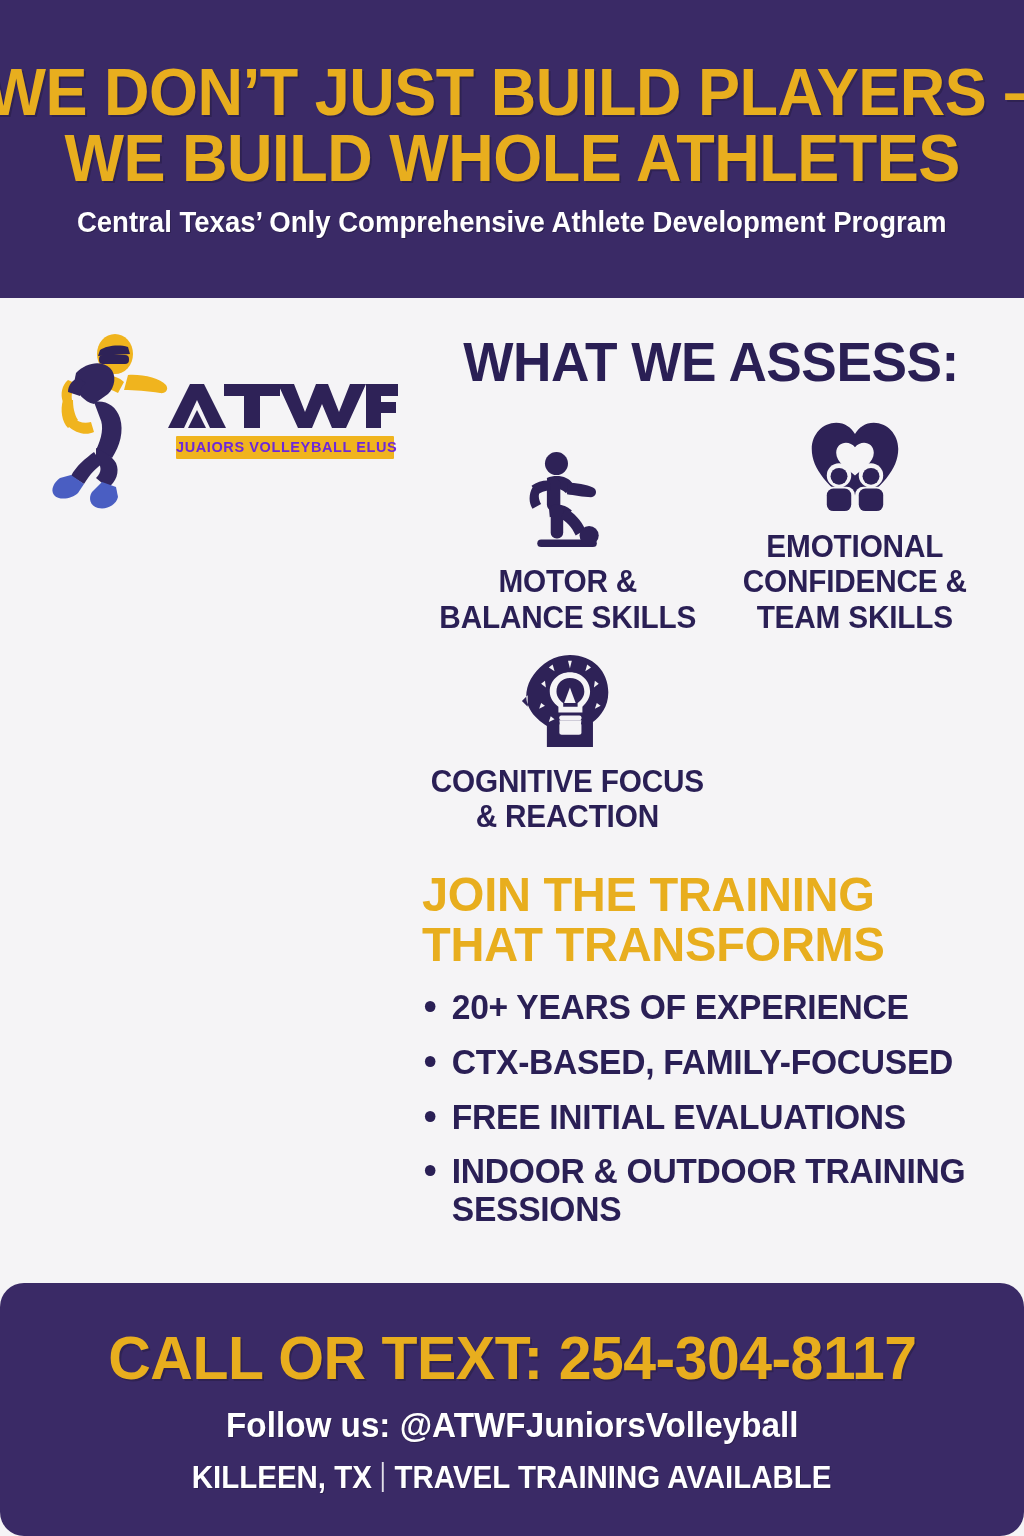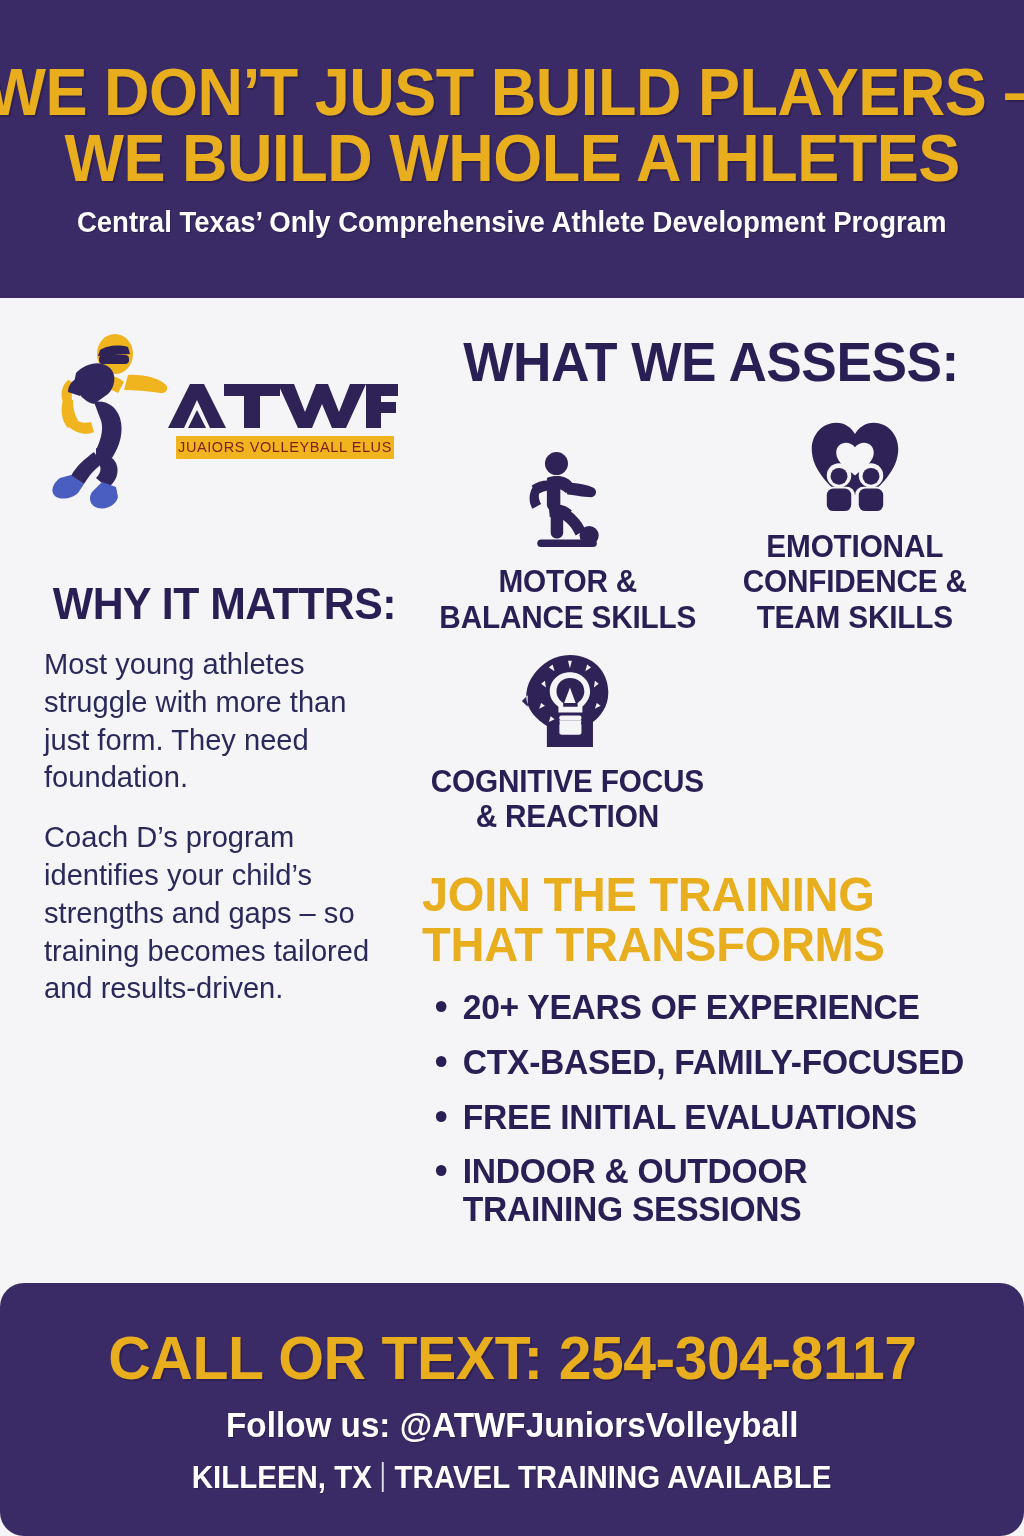--- a/index.html
+++ b/index.html
@@ -93,23 +93,23 @@
   .logo-tagline-band {
     margin-top: 4px;
     background: #f0b41e;
     width: 218px;
     margin-left: 10px;
     text-align: center;
     padding: 4px 0 4px 0;
     border-radius: 1px;
   }
   .logo-tagline {
-    color: #7f1d1d;
-    font-family: "Liberation Sans Narrow", "Liberation Sans", sans-serif;
-    font-weight: normal;
+    color: #6d28d9;
+    font-family: "Liberation Sans Narrow", "Liberation Sans", sans-serif;
+    font-weight: bold;
     font-size: 14.5px;
     letter-spacing: 0.6px;
     line-height: 1;
     white-space: nowrap;
   }
 
   
   .why-block {
     position: absolute;
     left: 44px; top: 283px;
@@ -202,21 +202,21 @@
     font-size: 49px;
     line-height: 1.02;
     letter-spacing: -0.3px;
     margin: 0 0 18px 0;
     transform: scaleX(0.96);
     transform-origin: left center;
   }
   .join-title span { display: block; }
   .join-list {
     list-style: none;
-    margin: 12px;
+    margin: 1px;
     padding: 0;
   }
   .join-item {
     color: #2a1f55;
     font-family: "Liberation Sans Narrow", "Liberation Sans", sans-serif;
     font-weight: bold;
     font-size: 35px;
     line-height: 1.08;
     letter-spacing: -0.3px;
     margin-bottom: 17px;
@@ -358,25 +358,20 @@
 
             <path d="M200 4 L232 4 L232 16 L215 16 L215 22 L230 22 L230 33 L215 33 L215 48 L200 48 Z"></path>
           </g>
         </svg>
         <div class="logo-tagline-band">
           <div class="logo-tagline">JUAIORS VOLLEYBALL ELUS</div>
         </div>
       </div>
     </div>
 
-    <div class="why-block">
-      <h2 class="why-title">WHY IT MATTRS:</h2>
-      <p class="why-para">Most young athletes struggle with more than just form. They need foundation.</p>
-      <p class="why-para">Coach D’s program identifies your child’s strengths and gaps – so training becomes tailored and results-driven.</p>
-    </div>
 
     <div class="assess-block">
       <h2 class="assess-title">WHAT WE ASSESS:</h2>
       <div class="assess-grid">
 
         <div class="assess-cell">
           <div class="assess-icon">
             <svg viewBox="0 0 100 104" width="96" height="100" aria-hidden="true">
               <g fill="#2e2257">
                 <circle cx="38" cy="13" r="12"></circle>

